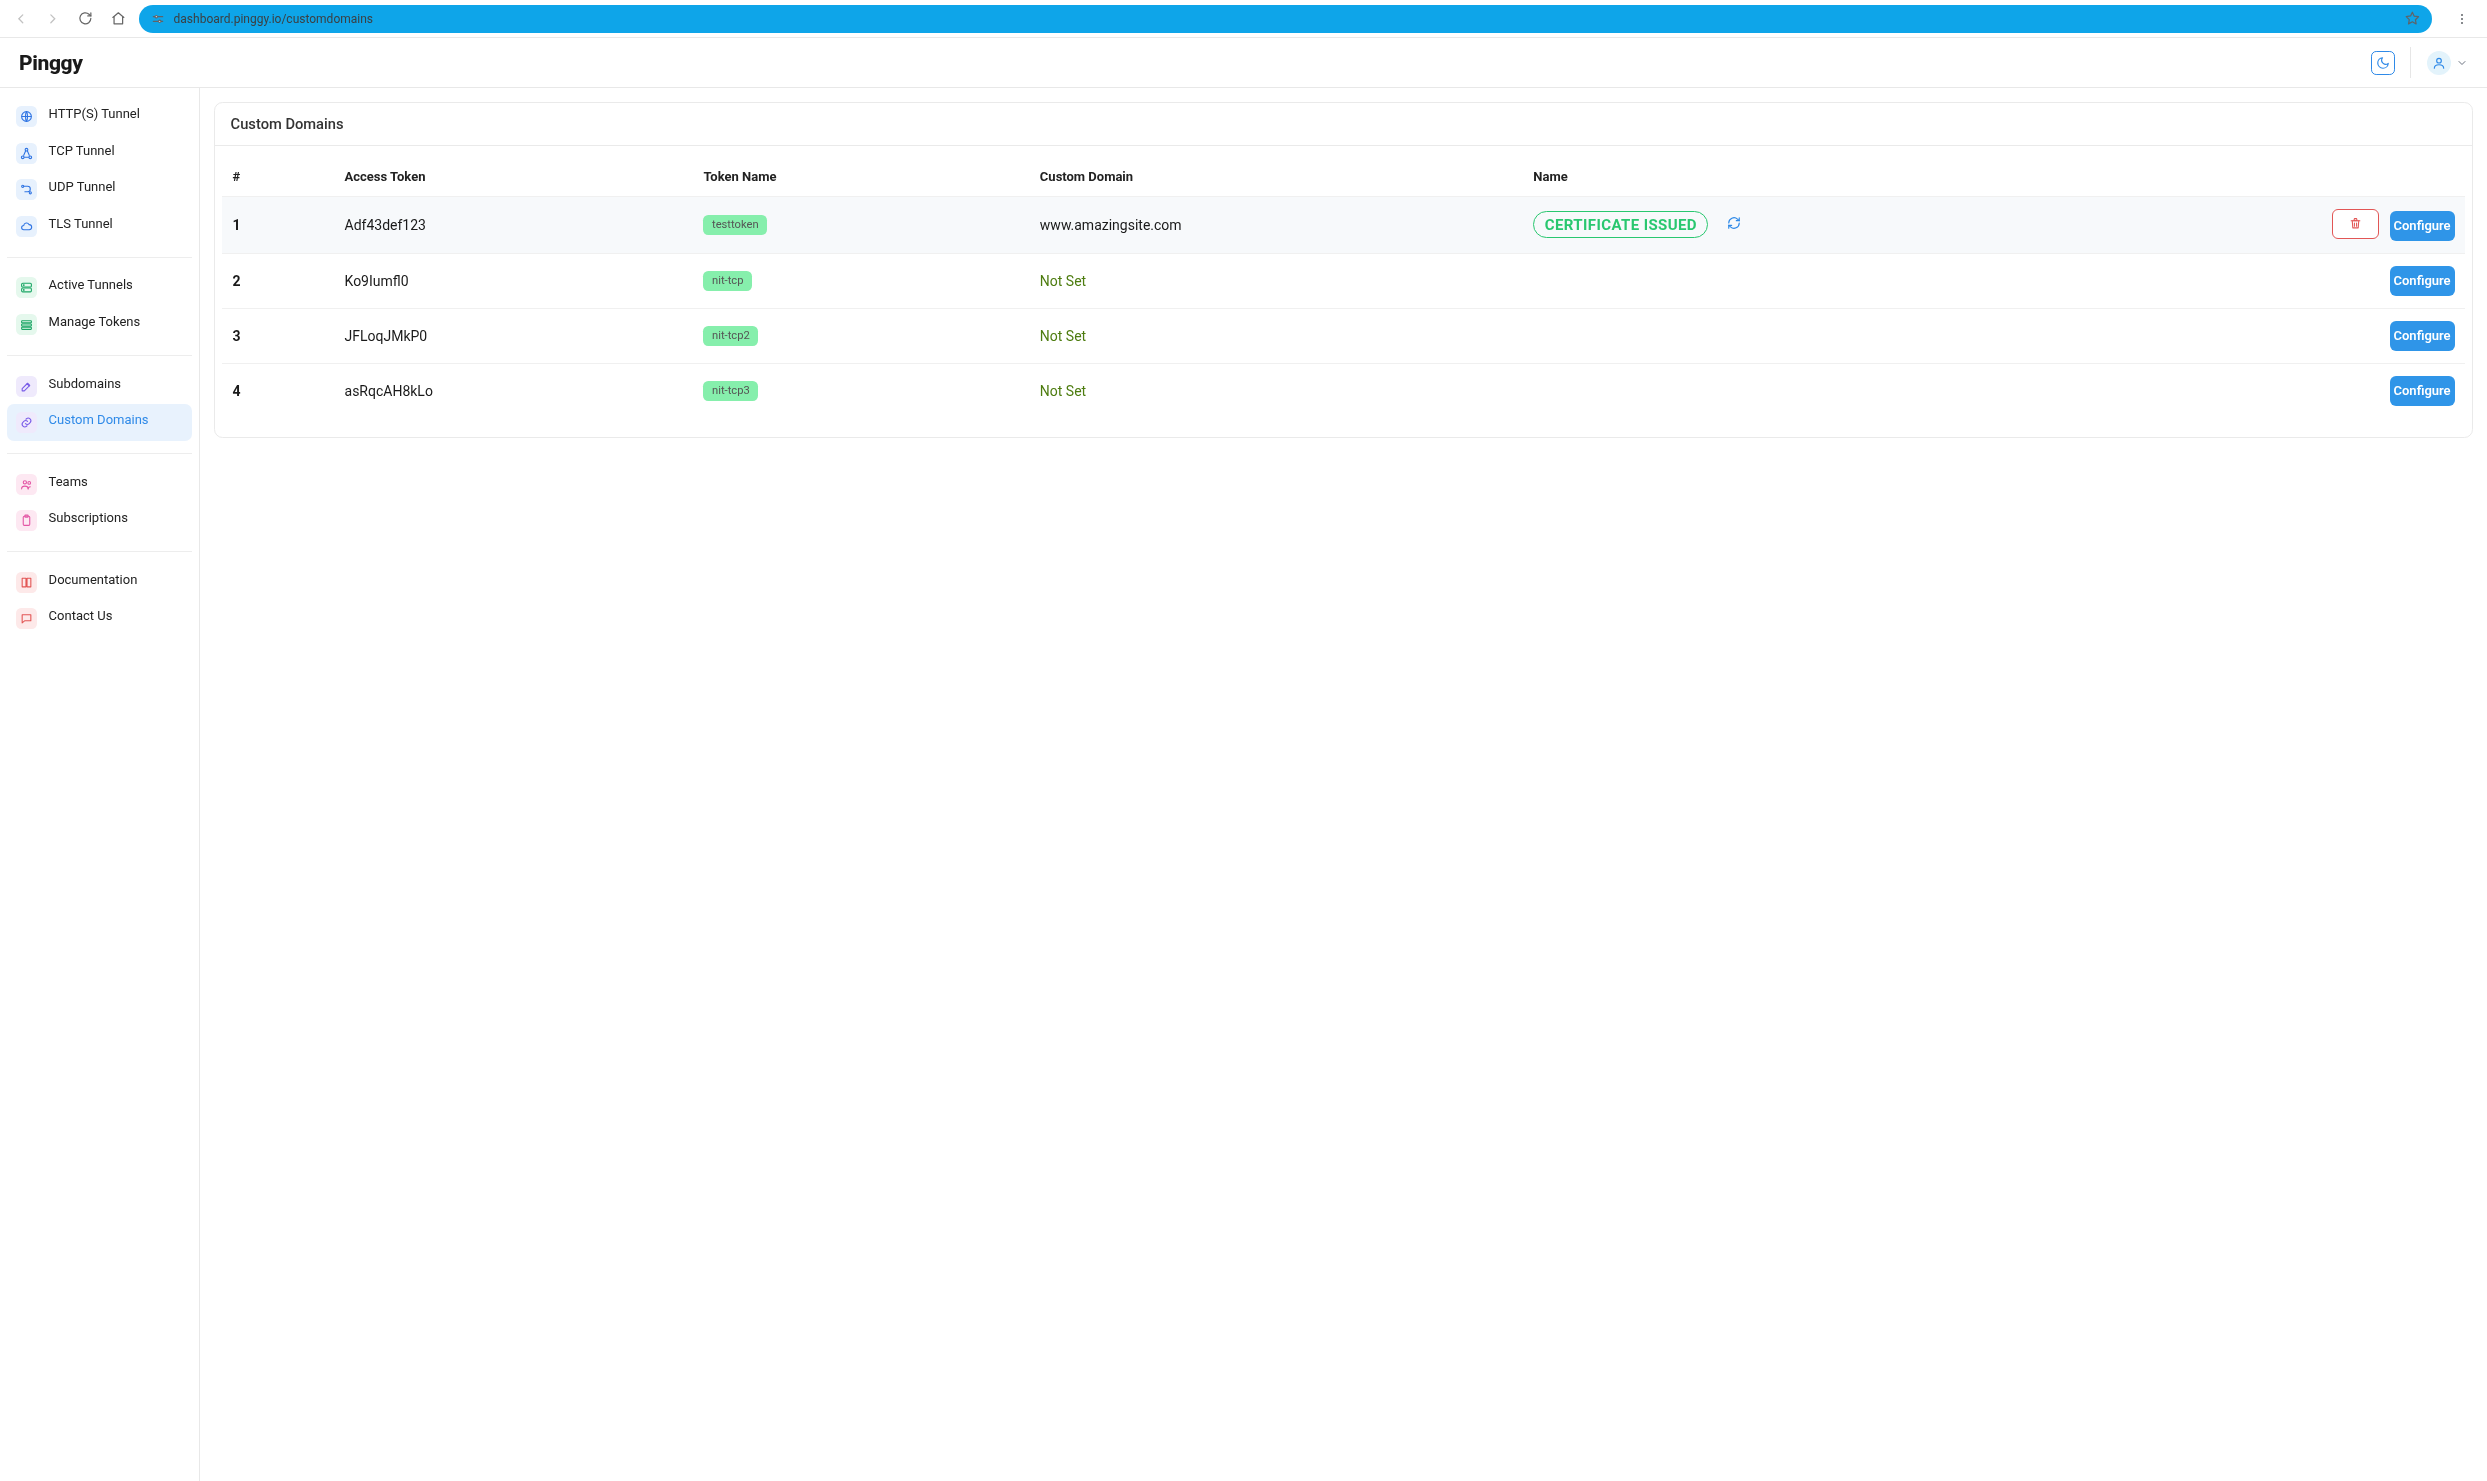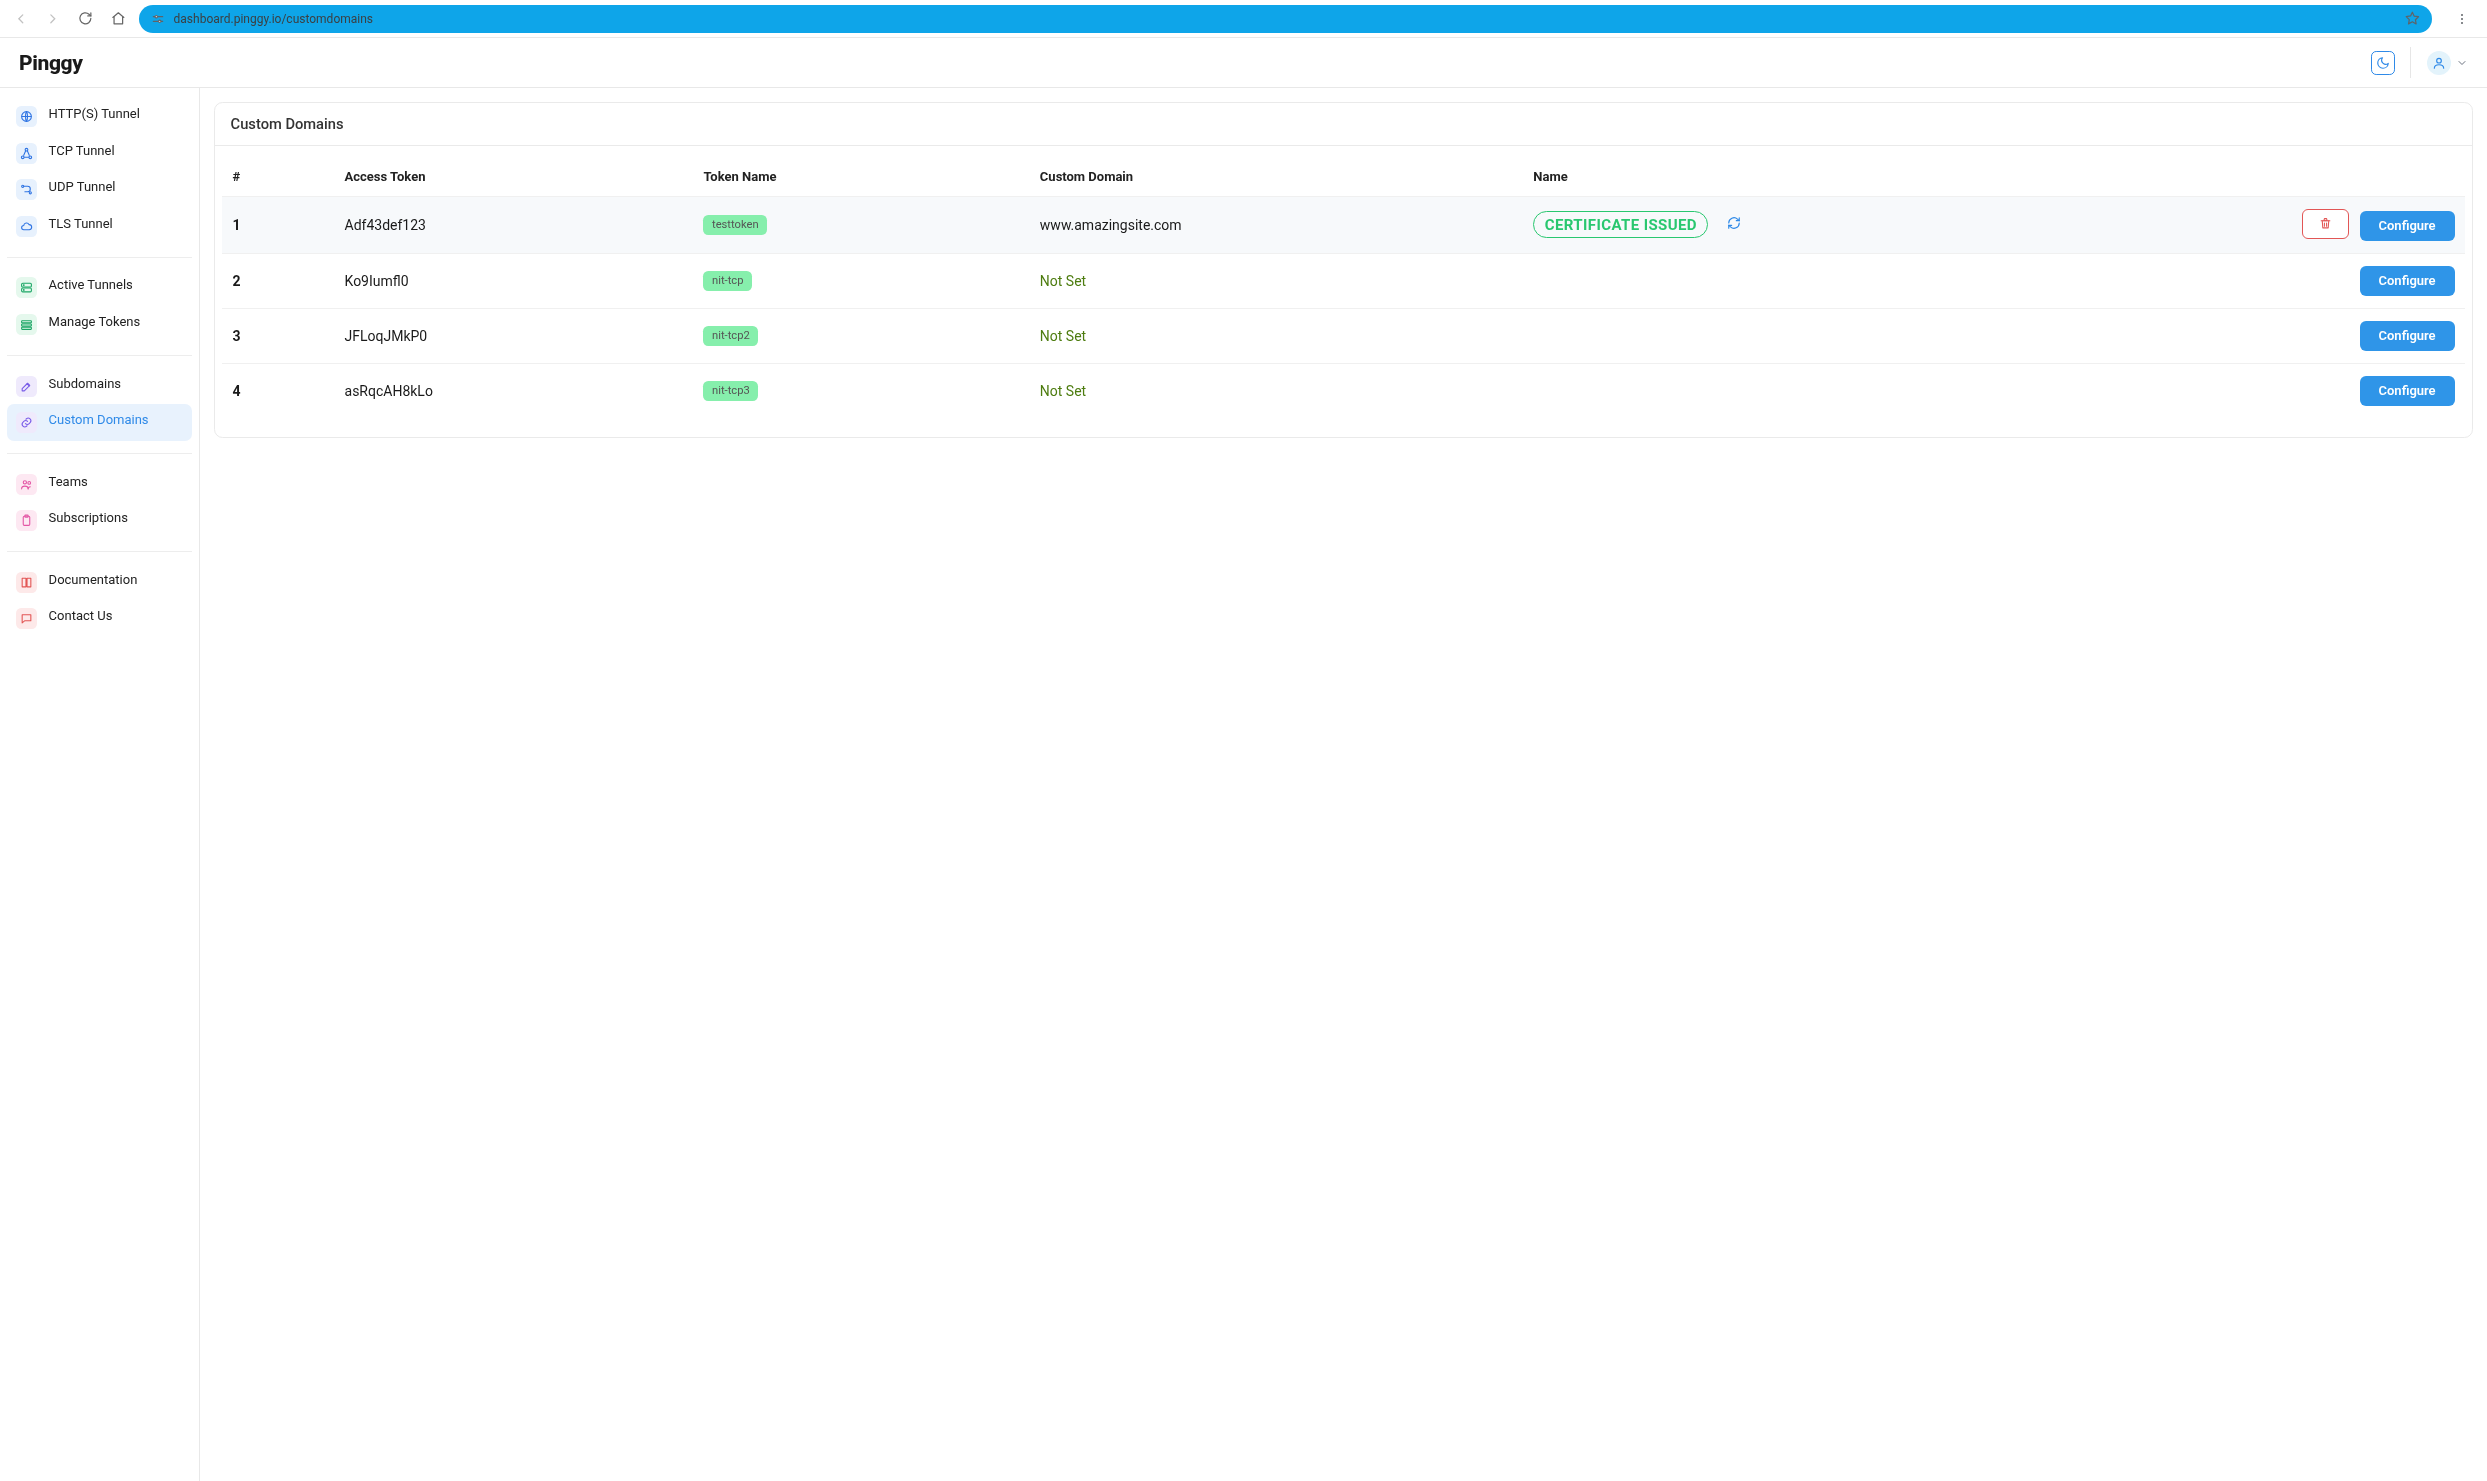--- a/index.html
+++ b/index.html
@@ -53,21 +53,21 @@
     table.domains th { text-align:left; font-size:13px; font-weight:700; padding:7px 10.4px 12px; color:#222; }
     table.domains td { padding:12px 10.4px; vertical-align:middle; border-top:0.9px solid #f0f0f0; }
     table.domains tr.hovered td { background:#f7f9fb; }
     .idx { font-weight:700; }
     .token-name { background:#86efac; color:#555; border-radius:5.2px; padding:3.5px 8.6px; font-size:11.2px; display:inline-block;}
     .not-set { color:#4d7c0f; }
     .state-badge { display:inline-block; border:1.3px solid #29c76f; color:#29c76f; font-weight:700; font-size:15px; letter-spacing:0.4px; border-radius:15.6px; padding:3.5px 10.4px; }
     .refresh-btn { width:24px; height:24px; display:inline-flex; align-items:center; justify-content:center; color:#2f8ae8; background:transparent; border:none; cursor:pointer; margin-left:14px;}
     .row-actions { text-align:right; white-space:nowrap; }
     .trash-btn { width:47px; height:30px; border:0.9px solid #e25655; color:#e25655; background:#fff; border-radius:6px; display:inline-flex; align-items:center; justify-content:center; cursor:pointer; margin-right:10.4px;}
-    .cfg-btn { height:30px; padding:0 19px; background:#2f95e8; color:#fff; border:none; border-radius:6px; font-size:13px; font-weight:600; cursor:pointer; }
+    .cfg-btn { height:30px; padding:0 4px; background:#2f95e8; color:#fff; border:none; border-radius:6px; font-size:13px; font-weight:600; cursor:pointer; }
 
     svg { display:block; }
   </style>
 </head>
 <body>
 
 <div class="browser-chrome">
   <button class="nav-btn" disabled="">
     <svg width="15.6" height="15.6" viewBox="0 0 24 24" fill="none" stroke="currentColor" stroke-width="2" stroke-linecap="round">
         <path d="M15 18l-6-6 6-6"></path>

